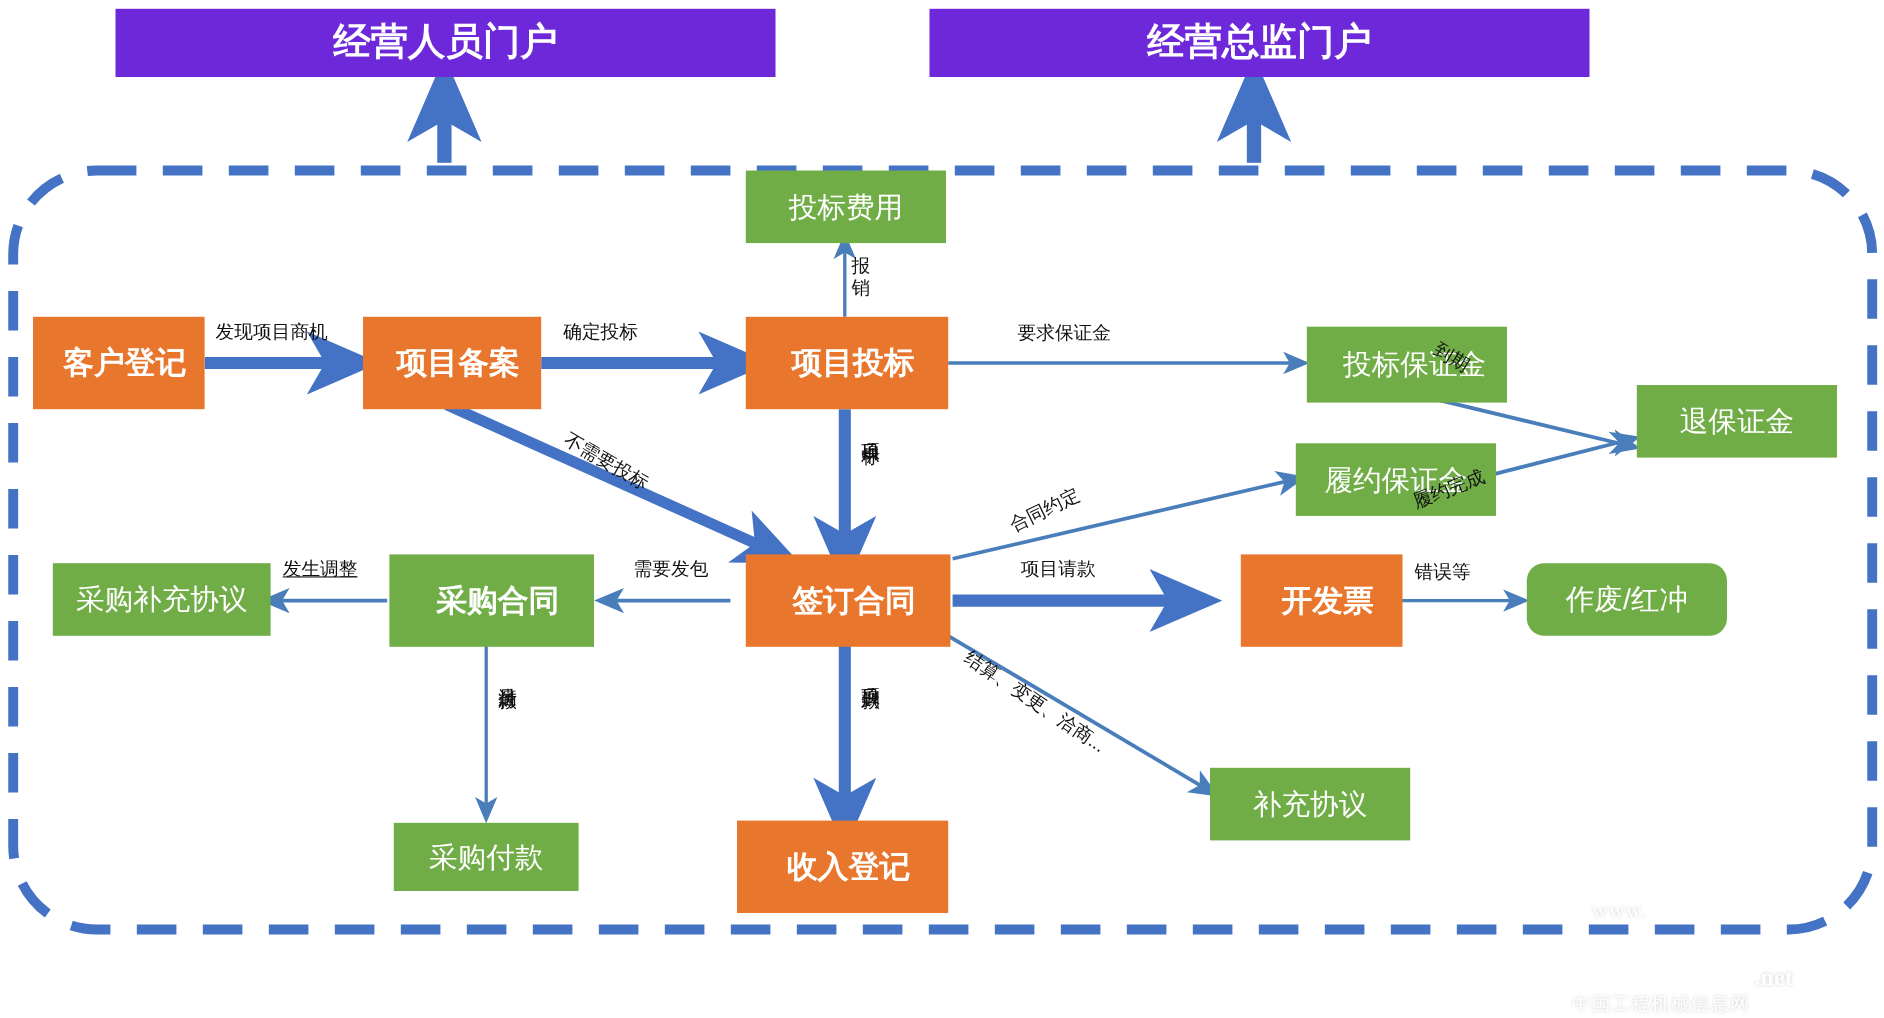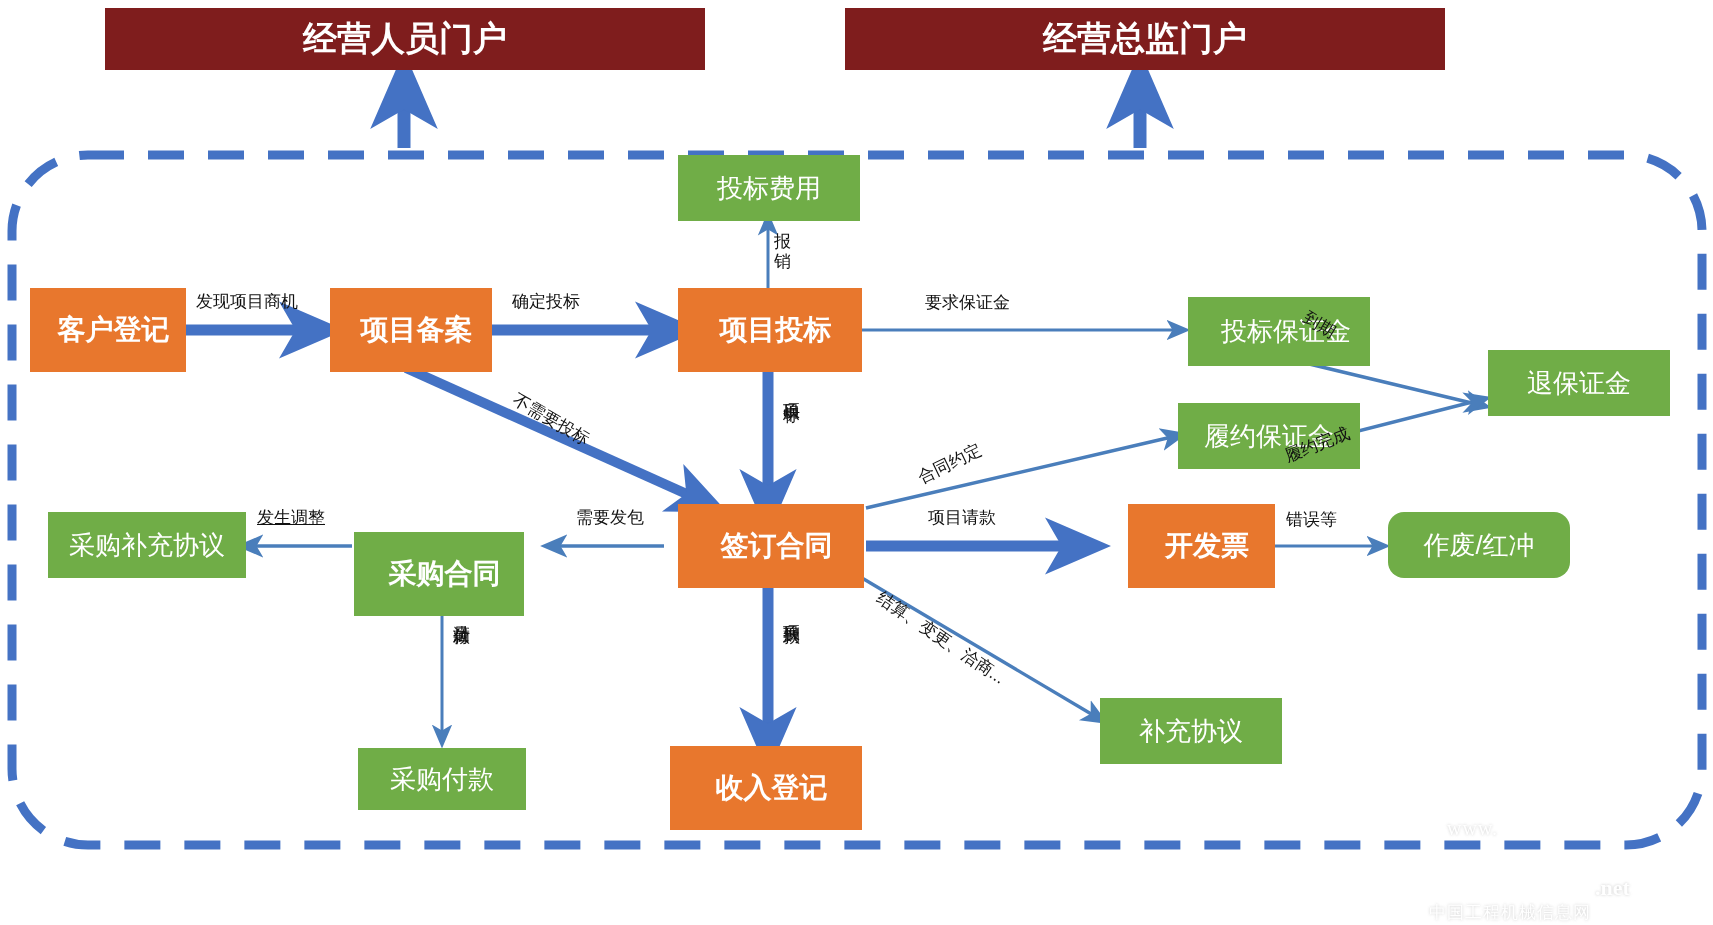--- a/index.html
+++ b/index.html
@@ -10,21 +10,21 @@
   #stage{position:absolute;left:0;top:0;width:1713px;height:925px;}
   svg#wires{position:absolute;left:0;top:0;width:1713px;height:925px;pointer-events:none;}
 
   .node{
     position:absolute;display:flex;align-items:center;justify-content:center;
     text-align:center;color:#fff;box-sizing:border-box;line-height:1.1;
     z-index:3;
   }
   .node.orange{background:#E8772D;}
   .node.green{background:#70AD47;}
-  .node.blue{background:#7f1d1d;font-family:Liberation Serif, serif;}
+  .node.blue{background:#6d28d9;font-family:Liberation Serif, serif;}
 
   .node.bold{font-weight:bold;}
   .t28{font-size:28px;padding-left:11px;}
   .t26{font-size:26px;}
   .t34{font-size:34px;}
 
   .edge-label{
     position:absolute;color:#111;font-size:17px;line-height:1.12;
     white-space:pre;z-index:4;background:transparent;
     font-family:"Liberation Sans","DejaVu Sans",sans-serif;
@@ -141,21 +141,21 @@
   </div>
 
   <div class="node green t26" style="left:1488px;top:350px;width:182px;height:66px;">
     <span>退保证金</span>
   </div>
 
   <div class="node orange bold t28" style="left:678px;top:504px;width:186px;height:84px;">
     <span>签订合同</span>
   </div>
 
-  <div class="node green bold t28" style="left:354px;top:504px;width:170px;height:84px;margin-top:28px;">
+  <div class="node green bold t28" style="left:354px;top:504px;width:186px;height:84px;">
     <span>采购合同</span>
   </div>
 
   <div class="node green t26" style="left:48px;top:512px;width:198px;height:66px;text-align:center;">
     <span>采购补充协议</span>
   </div>
 
   <div class="node green t26" style="left:358px;top:748px;width:168px;height:62px;">
     <span>采购付款</span>
   </div>

